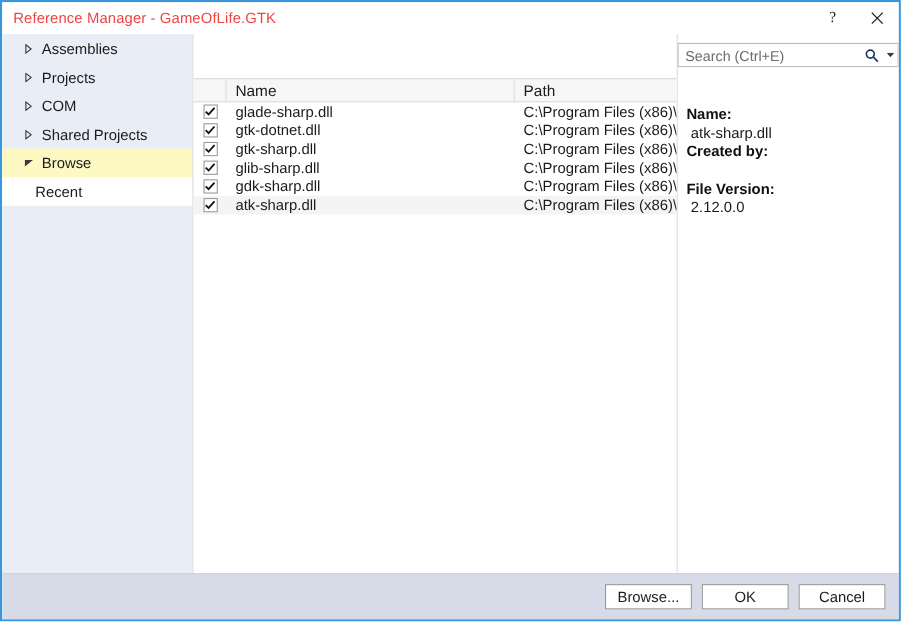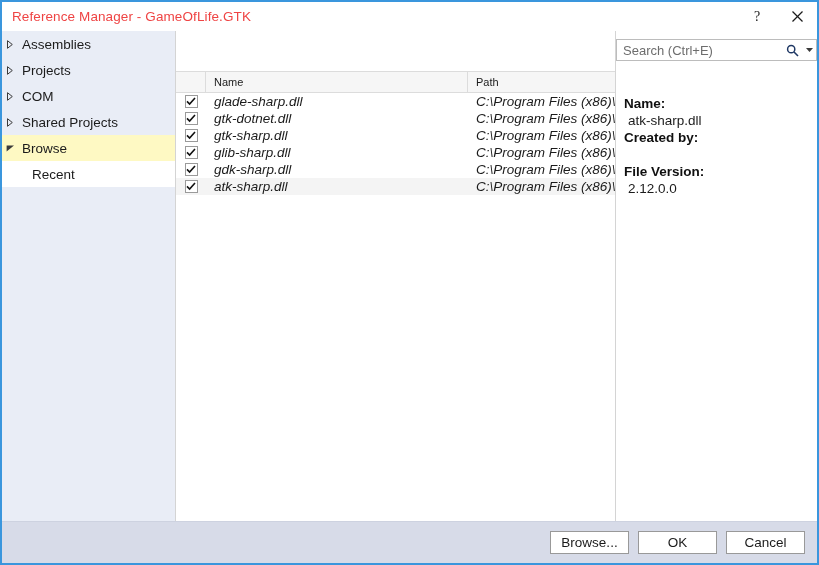--- a/index.html
+++ b/index.html
@@ -76,21 +76,21 @@
     height: 491px;
     background: #e9edf6;
     box-sizing: border-box;
   }
   .side-item {
     height: 26px;
     display: flex;
     align-items: center;
     font-size: 13.5px;
     color: #1b1b1b;
-    padding-left: 4px;
+    padding-left: 20px;
     box-sizing: border-box;
     user-select: none;
   }
   .side-item.selected {
     background: #fef9c3;
   }
   .side-item.child {
     background: #ffffff;
     padding-left: 30px;
   }
@@ -127,39 +127,38 @@
     left: 0; top: 40px; right: 0;
     height: 22px;
     background: #f6f6f6;
     border-top: 1px solid #dcdcdc;
     border-bottom: 1px solid #dcdcdc;
     display: flex;
     align-items: center;
     box-sizing: border-box;
   }
   .hdr-cell {
-    font-size: 11px;
+    font-size: 14px;
     color: #1b1b1b;
     height: 22px;
     display: flex;
     align-items: center;
     box-sizing: border-box;
     border-right: 1px solid #dcdcdc;
     padding-left: 8px;
     white-space: nowrap;
   }
   .hdr-check { width: 30px; padding-left: 0; }
   .hdr-name  { width: 262px; }
   .hdr-path  { flex: 1; border-right: none; }
 
   #list-rows {
     position: absolute;
     left: 0; top: 62px; right: 0;
     bottom: 0;
-    font-style: italic;
   }
   .row {
     height: 17px;
     display: flex;
     align-items: center;
     font-size: 13.5px;
     color: #1b1b1b;
     user-select: none;
   }
   .row.selected { background: #f4f4f4; }

